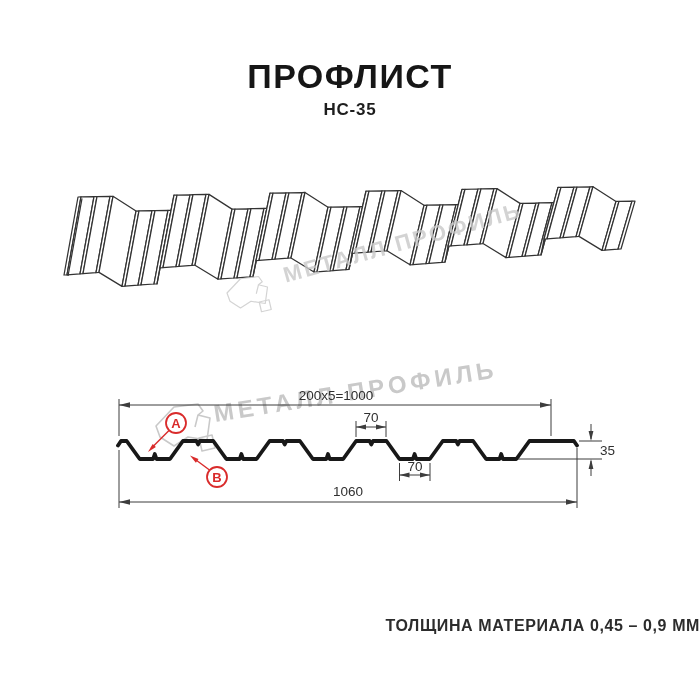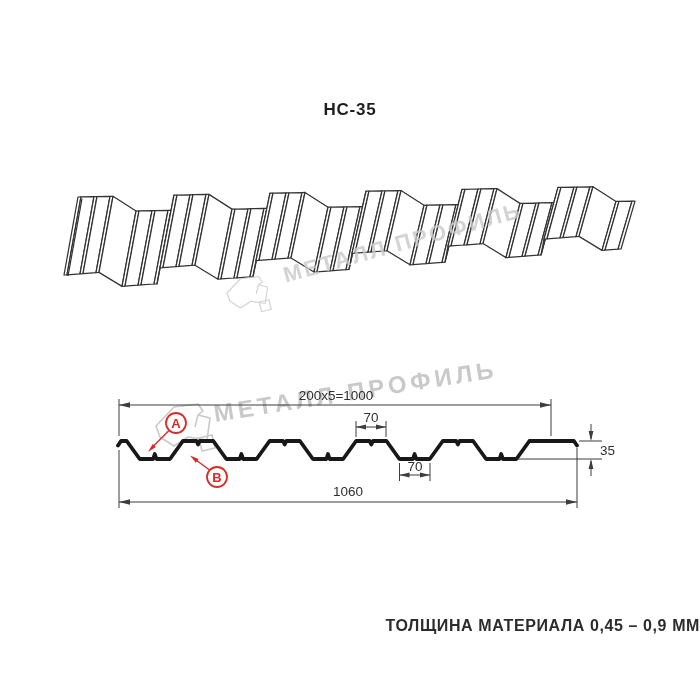--- a/index.html
+++ b/index.html
@@ -36,20 +36,21 @@
   .marker-letter{font-family:"Liberation Sans",sans-serif;font-size:13px;font-weight:700;
         fill:var(--accent);text-anchor:middle;}
   .marker-arrow{stroke:var(--accent);stroke-width:1.4;fill:none;}
   .marker-head{fill:var(--accent);stroke:none;}
 </style>
 </head>
 <body>
 
 <div class="page">
 
+  <div class="title">ПРОФЛИСТ</div>
   <div class="subtitle">НС-35</div>
 
   <svg id="iso-svg" class="layer">
       <path d="M78,197 L81,196.94 L67,274.775 L64,275 Z" class="iso-face"></path>
       <path d="M81,196.94 L94,196.68 L80,273.8 L67,274.775 Z" class="iso-face"></path>
       <path d="M94,196.68 L97,196.62 L83,273.575 L80,273.8 Z" class="iso-face"></path>
       <path d="M97,196.62 L110,196.36 L96,272.6 L83,273.575 Z" class="iso-face"></path>
       <path d="M110,196.36 L113,196.3 L99,272.375 L96,272.6 Z" class="iso-face"></path>
       <path d="M113,196.3 L136,211.04 L122,286.4 L99,272.375 Z" class="iso-face"></path>
       <path d="M136,211.04 L139,210.98 L125,286.17499999999995 L122,286.4 Z" class="iso-face"></path>

